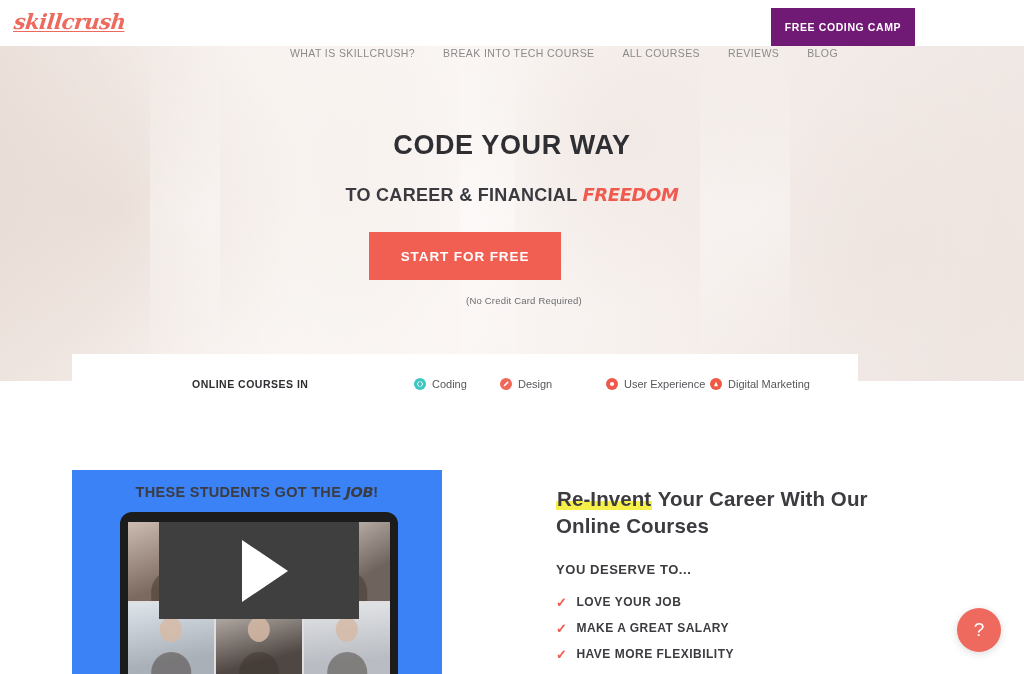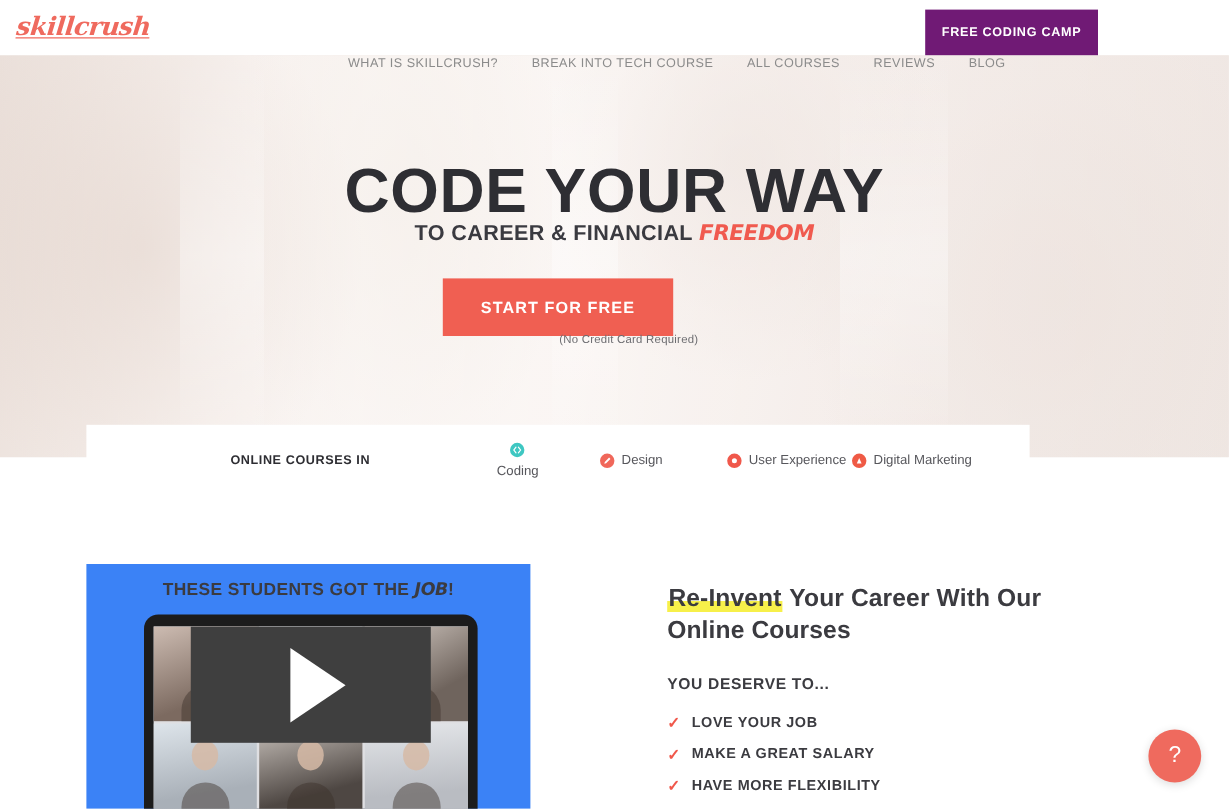--- a/index.html
+++ b/index.html
@@ -83,21 +83,21 @@
   .hero-streak {
     position:absolute; top:0; bottom:0;
     background: linear-gradient(180deg, rgba(255,255,255,0.0), rgba(255,255,255,0.35), rgba(255,255,255,0.0));
   }
   .hero-content {
     position:absolute; top:0; left:0; right:0;
     text-align:center;
   }
   .hero-h1 {
     position:absolute; top: 84px; left:0; right:0;
-    font-size: 52px;
+    font-size: 27px;
     font-weight: 700;
     color:#2e2e33;
     letter-spacing: 0.6px;
   }
   .hero-sub {
     position:absolute; top: 138px; left:0; right:0;
     font-size: 18px;
     font-weight: 700;
     color:#3a3a40;
     letter-spacing: 0.3px;
@@ -114,21 +114,21 @@
     width: 192px; height: 48px;
     background:#f05f52;
     color:#ffffff;
     font-size: 13.5px;
     font-weight: 700;
     letter-spacing: 0.9px;
     display:flex; align-items:center; justify-content:center;
     cursor:pointer;
   }
   .hero-note {
-    position:absolute; top: 232px; left:0; right:0;
+    position:absolute; top: 249px; left:0; right:0;
     font-size: 9.5px;
     color:#6c6c70;
     letter-spacing: 0.2px;
     padding-left: 24px;
   }
 
   
   .courses-bar {
     position:absolute; top: 354px; left: 72px;
     width: 786px; height: 60px;
@@ -307,21 +307,21 @@
         <span>TO CAREER &amp; FINANCIAL </span><span class="freedom">FREEDOM</span>
       </div>
       <div class="hero-btn">START FOR FREE</div>
       <div class="hero-note">(No Credit Card Required)</div>
     </div>
   </section>
 
   <div class="courses-bar">
     <div class="courses-label">ONLINE COURSES IN</div>
 
-    <div class="course-item" style="left:342px;flex-direction:column;">
+    <div class="course-item" style="left:342px;">
       <span class="c-dot" style="background:#3ec7c2">
         <svg width="8" height="8" viewBox="0 0 8 8">
             <path d="M3 1.6 1.2 4 3 6.4M5 1.6 6.8 4 5 6.4" stroke="#ffffff" stroke-width="1" fill="none" stroke-linecap="round"></path>
           </svg>
       </span>
       <span>Coding</span>
     </div>
 
     <div class="course-item" style="left:428px;">
       <span class="c-dot" style="background:#f0675a">

